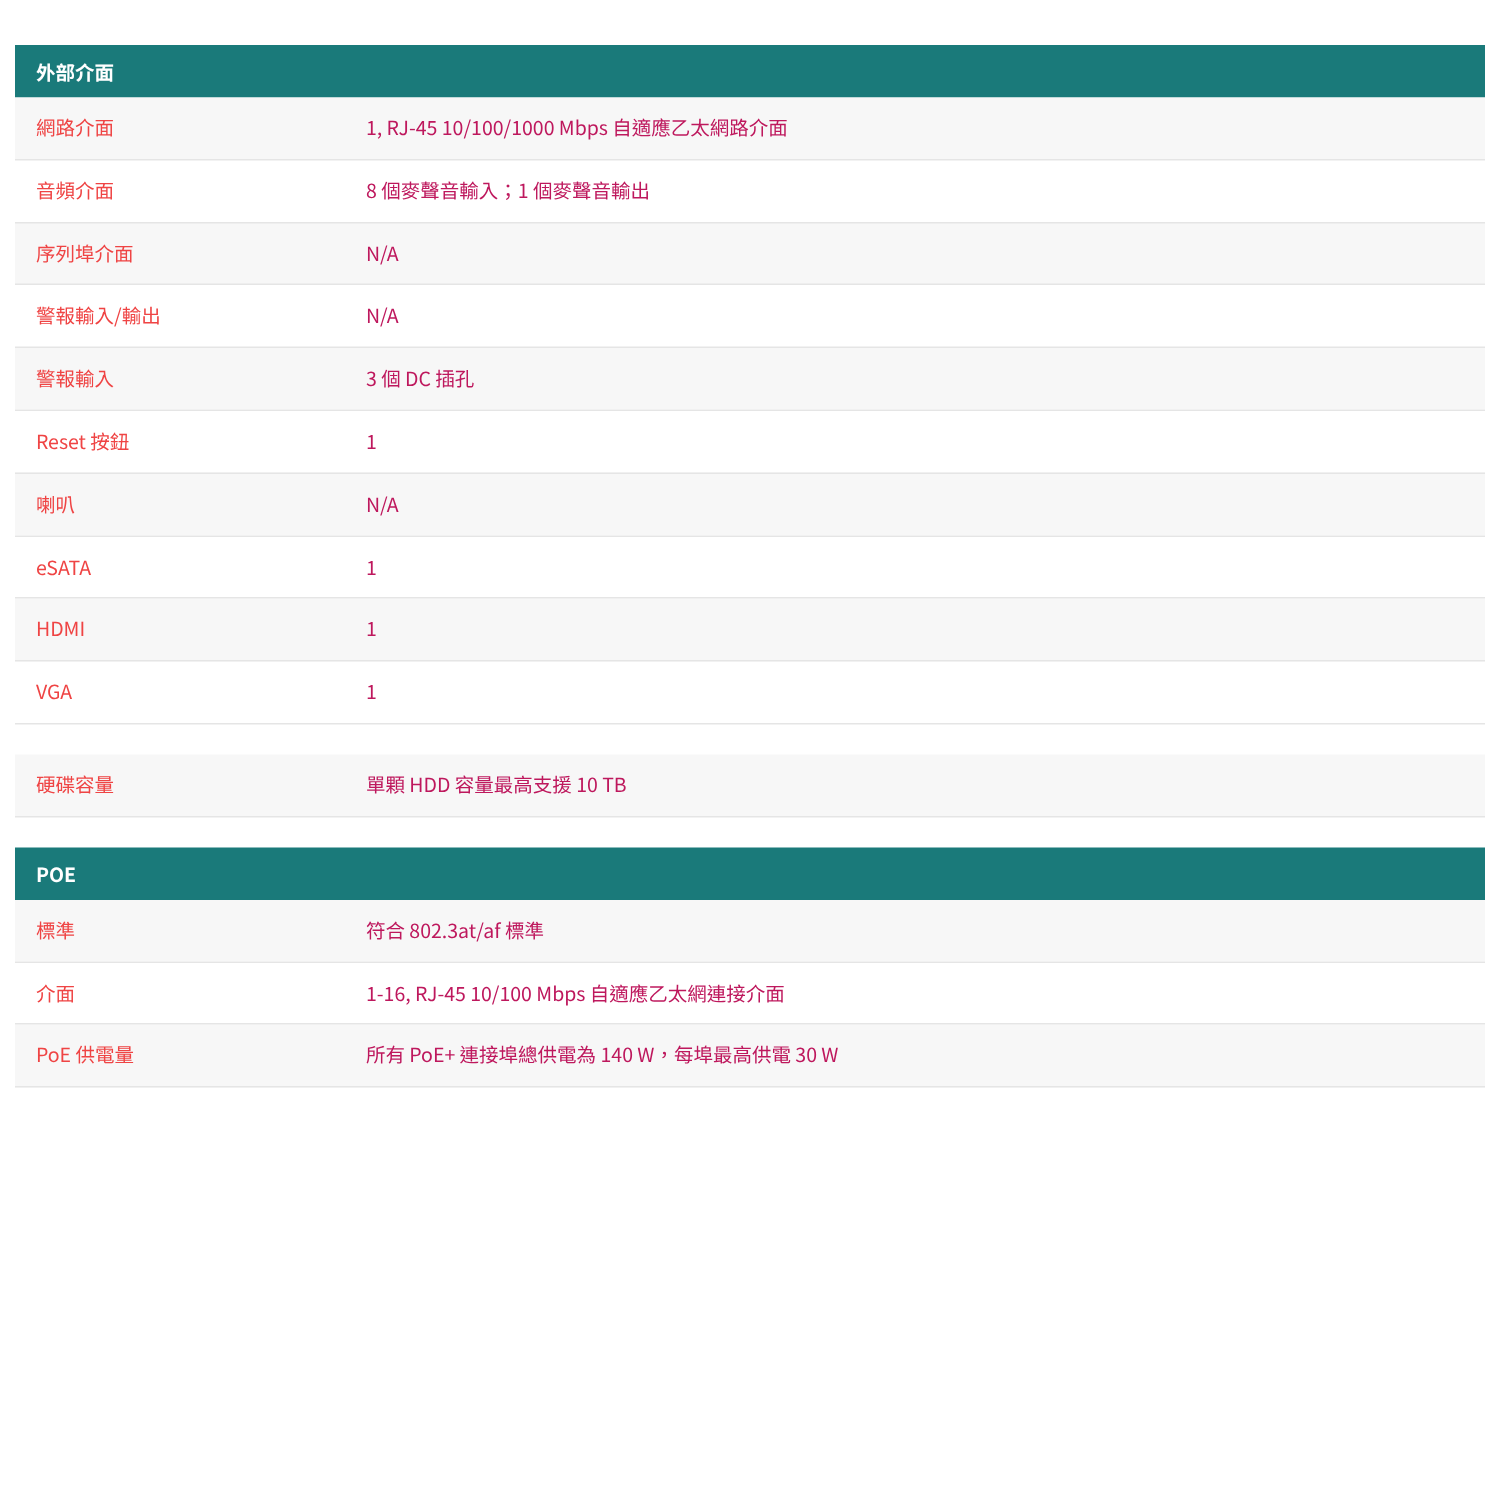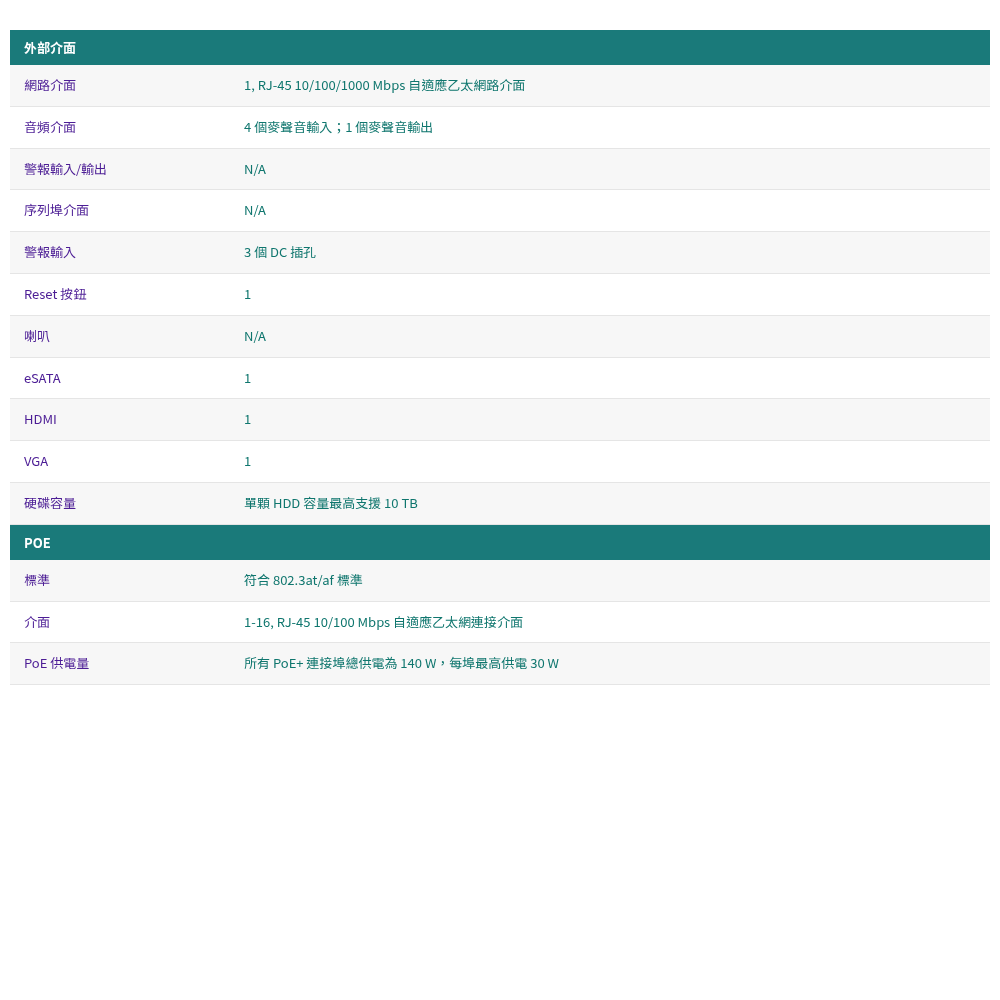--- a/index.html
+++ b/index.html
@@ -15,20 +15,21 @@
       color: #333;
       width: 1000px;
       min-height: 1000px;
     }
 
     .page-wrapper {
       padding: 30px 10px;
     }
 
     .section {
+      margin-bottom: 20px;
     }
 
     .section-header {
       background-color: #1a7a7a;
       color: #ffffff;
       padding: 8px 14px;
       font-size: 13px;
       font-weight: bold;
     }
 
@@ -50,50 +51,50 @@
     }
 
     .spec-table td {
       padding: 10px 14px;
       vertical-align: top;
       line-height: 1.6;
     }
 
     .spec-table td:first-child {
       width: 220px;
-      color: #4c1d95;
+      color: #ef4444;
       font-weight: normal;
     }
 
     .spec-table td:last-child {
-      color: #0f766e;
+      color: #be185d;
     }
   </style>
 </head>
 <body>
 
 <div class="page-wrapper">
 <div class="section">
       <div class="section-header">外部介面</div>
       <table class="spec-table">
         <tbody>
           <tr>
             <td>網路介面</td>
             <td>1, RJ-45 10/100/1000 Mbps 自適應乙太網路介面</td>
           </tr>
           <tr>
             <td>音頻介面</td>
-            <td>4 個麥聲音輸入；1 個麥聲音輸出</td>
+            <td>8 個麥聲音輸入；1 個麥聲音輸出</td>
+          </tr>
+          <tr>
+            <td>序列埠介面</td>
+            <td>N/A</td>
           </tr>
           <tr>
             <td>警報輸入/輸出</td>
-            <td>N/A</td>
-          </tr>
-          <tr>
-            <td>序列埠介面</td>
             <td>N/A</td>
           </tr>
           <tr>
             <td>警報輸入</td>
             <td>3 個 DC 插孔</td>
           </tr>
           <tr>
             <td>Reset 按鈕</td>
             <td>1</td>
           </tr>

